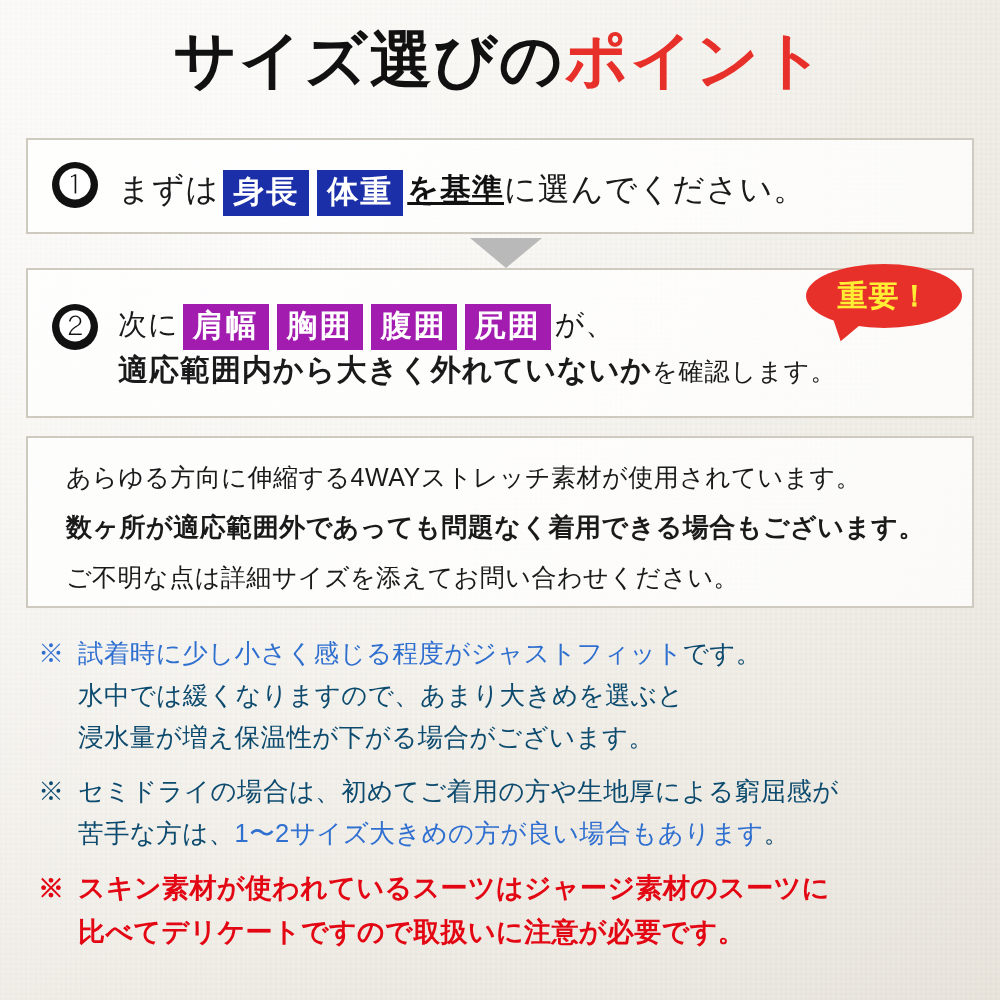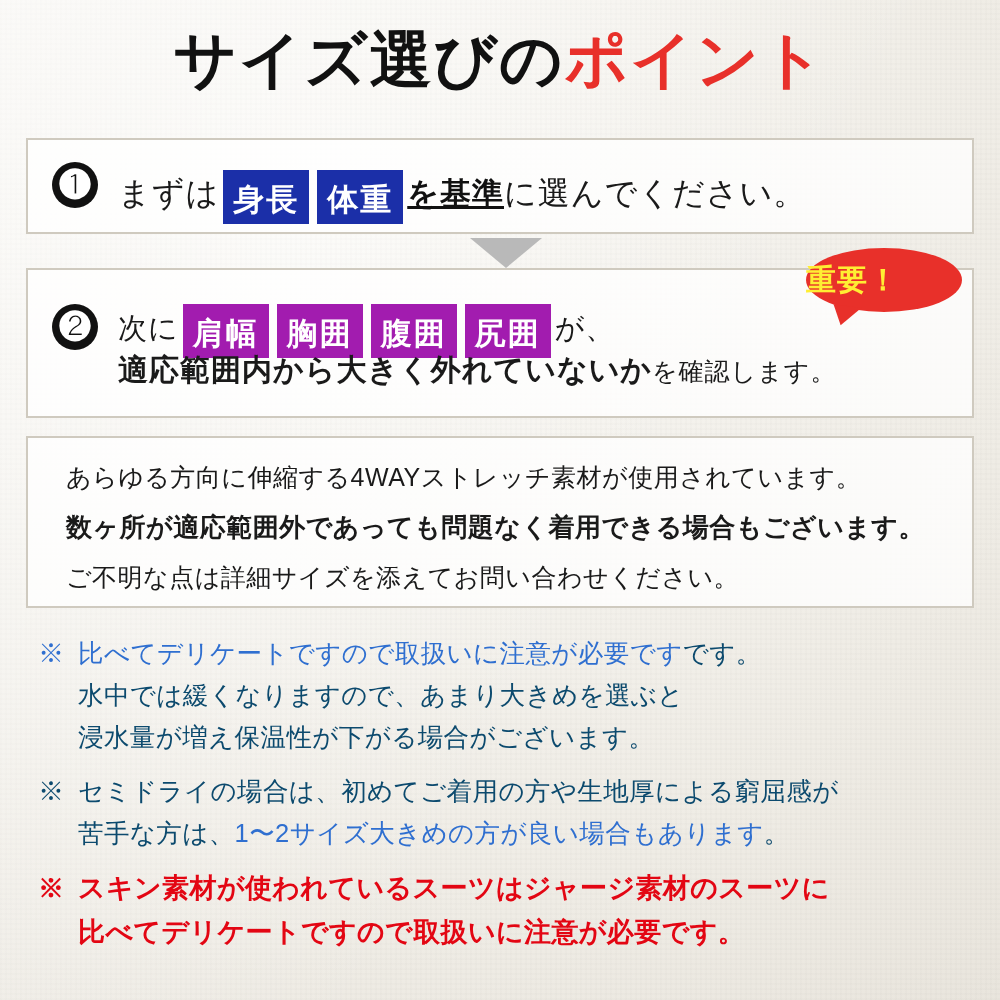--- a/index.html
+++ b/index.html
@@ -86,21 +86,21 @@
     font-size: 27px;
     line-height: 54px;
   }
   .s1-line .plain { font-size: 32px; color: #1a1a1a; letter-spacing: 1px; }
   .s1-line .strongblk { font-size: 31px; font-weight: bold; color: #111; letter-spacing: 1px; text-decoration: underline; }
 
   .tag {
     display: inline-block;
     color: #ffffff;
     font-weight: bold;
-    padding: 11px 10px 5px 10px;
+    padding: 3px 10px 5px 10px;
     margin: 12px 4px;
     font-size: 31px;
     line-height: 38px;
     vertical-align: middle;
     letter-spacing: 2px;
   }
   .tag-blue { background: #1b2fa8; }
   .tag-green { background: #a21caf; }
 
   .s2-line1 {
@@ -131,29 +131,29 @@
     height: 0;
     border-left: 36px solid transparent;
     border-right: 36px solid transparent;
     border-top: 30px solid #b9b9b9;
   }
 
   
   .bubble {
     position: absolute;
     left: 806px;
-    top: 248px;
+    top: 264px;
     width: 156px;
     height: 64px;
     background: #e8302a;
     border-radius: 50%/50%;
     color: #ffee33;
     font-size: 30px;
     font-weight: bold;
-    text-align: left;
+    text-align: center;
     line-height: 64px;
     letter-spacing: 1px;
   }
   .bubble::after {
     content: "";
     position: absolute;
     left: 26px;
     bottom: -14px;
     width: 0;
     height: 0;
@@ -242,21 +242,21 @@
     <div>あらゆる方向に伸縮する4WAYストレッチ素材が使用されています。</div>
     <div class="bold">数ヶ所が適応範囲外であっても問題なく着用できる場合もございます。</div>
     <div>ご不明な点は詳細サイズを添えてお問い合わせください。</div>
   </div>
 
   <div class="notes">
 
     <div class="note">
       <span class="mark blue">※</span>
       <div>
-        <span class="blue">比べてデリケートですので取扱いに注意が必要です</span><span class="dark">です。</span>
+        <span class="blue">試着時に少し小さく感じる程度がジャストフィット</span><span class="dark">です。</span>
       </div>
       <div class="dark">水中では緩くなりますので、あまり大きめを選ぶと</div>
       <div class="dark">浸水量が増え保温性が下がる場合がございます。</div>
     </div>
 
     <div class="note">
       <span class="mark dark">※</span>
       <div class="dark">セミドライの場合は、初めてご着用の方や生地厚による窮屈感が</div>
       <div>
         <span class="dark">苦手な方は、</span><span class="blue">1〜2サイズ大きめの方が良い場合もあります</span><span class="dark">。</span>

